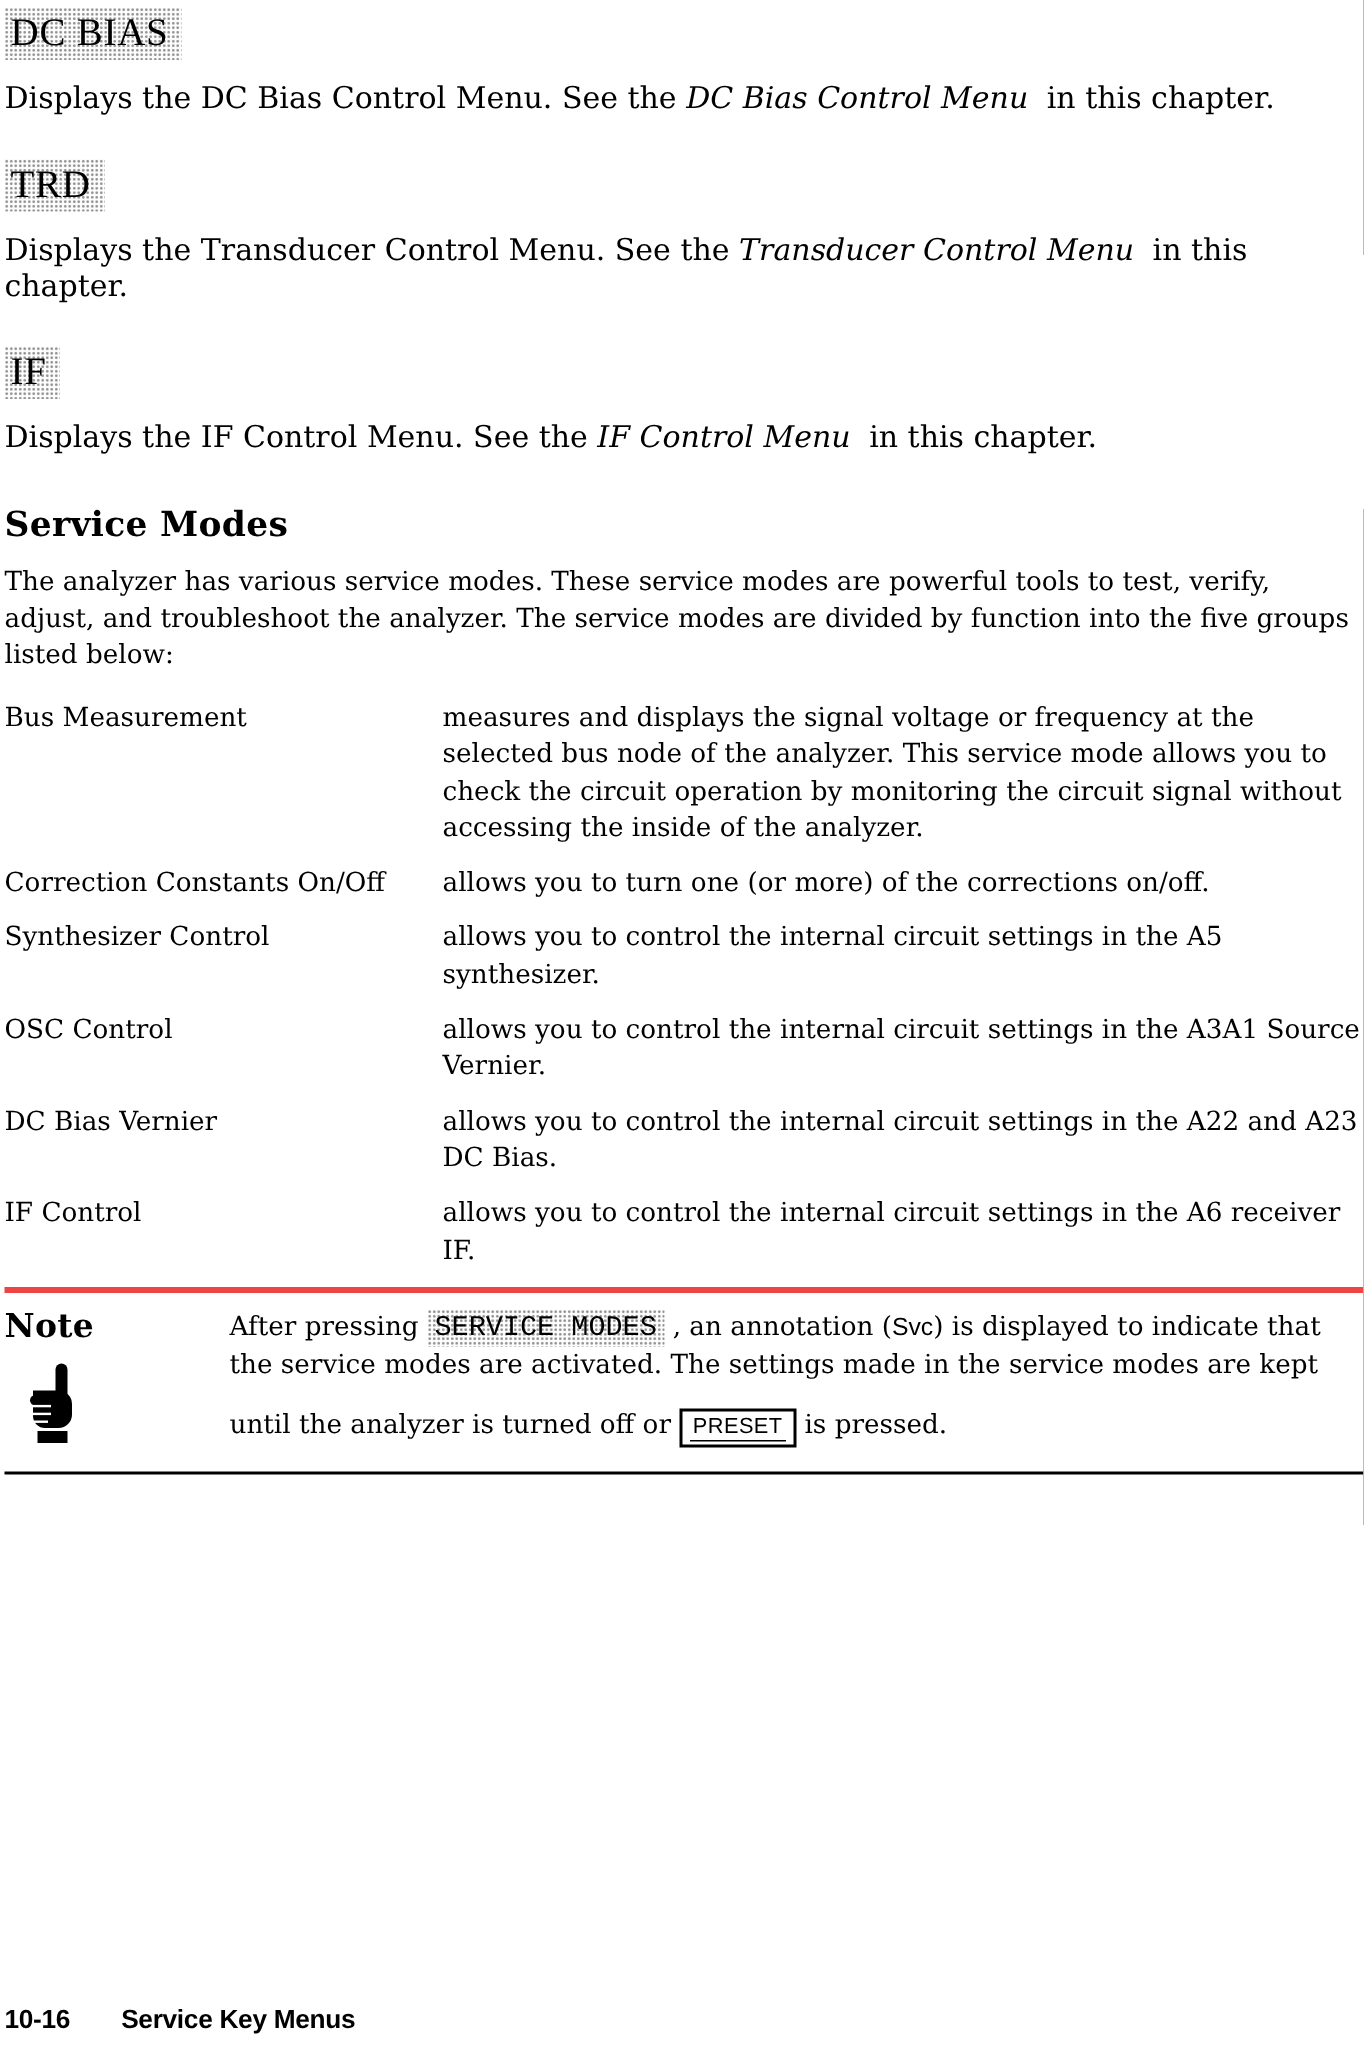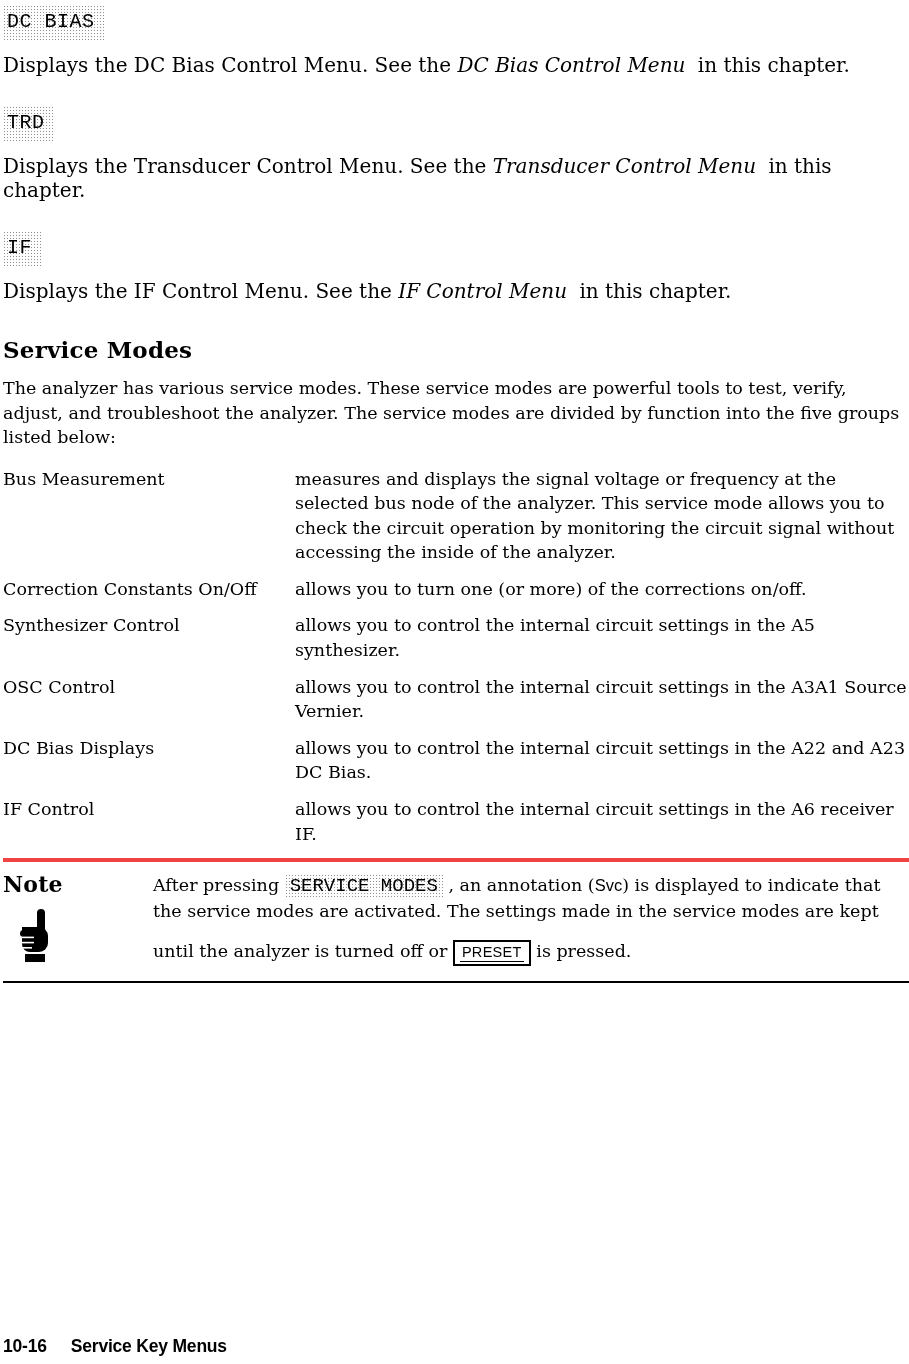--- a/index.html
+++ b/index.html
@@ -16,22 +16,22 @@
     overflow: hidden;
   }
   
   .shaded {
     background-color: #fdfdfd;
     background-image: radial-gradient(circle, #8f8f8f 0.8px, rgba(0,0,0,0) 0.9px);
     background-size: 3px 3px;
   }
   .keycap-heading {
     display: inline-block;
-    font-family: Liberation Mono, monospace;
-    font-size: 20px;
+    font-family: Liberation Serif, serif;
+    font-size: 26px;
     line-height: 28px;
     padding: 3px 9px 4px 4px;
     letter-spacing: 0.5px;
   }
   .key-section { margin-bottom: 29px; }
   .body-line {
     margin: 13px 0 0 0;
     font-size: 20px;
     line-height: 24px;
     width: 896px;
@@ -101,21 +101,21 @@
   }
   .page-footer {
     position: absolute;
     left: 3px;
     bottom: 7px;
     font-family: "Liberation Sans", sans-serif;
     font-weight: bold;
     font-size: 17.5px;
     letter-spacing: -0.2px;
   }
-  .footer-pageno { margin-right: 24px; text-align: right; }
+  .footer-pageno { margin-right: 34px; text-align: right; }
 </style>
 </head>
 <body>
 
 <div class="page">
 
   <div class="key-section">
     <span class="keycap-heading shaded">DC BIAS</span>
     <p class="body-line"><span>Displays the DC Bias Control Menu.  See the </span><em class="ref-italic">DC Bias Control Menu</em><span> in this chapter.</span></p>
   </div>
@@ -144,21 +144,21 @@
     </div>
     <div class="defrow">
       <div class="defterm">Synthesizer Control</div>
       <div class="defdesc">allows you to control the internal circuit settings in the A5 synthesizer.</div>
     </div>
     <div class="defrow">
       <div class="defterm">OSC Control</div>
       <div class="defdesc">allows you to control the internal circuit settings in the A3A1 Source Vernier.</div>
     </div>
     <div class="defrow">
-      <div class="defterm">DC Bias Displays</div>
+      <div class="defterm">DC Bias Vernier</div>
       <div class="defdesc">allows you to control the internal circuit settings in the A22 and A23 DC Bias.</div>
     </div>
     <div class="defrow">
       <div class="defterm">IF Control</div>
       <div class="defdesc">allows you to control the internal circuit settings in the A6 receiver IF.</div>
     </div>
   </div>
 
   <div class="note-block">
     <div class="note-left">

